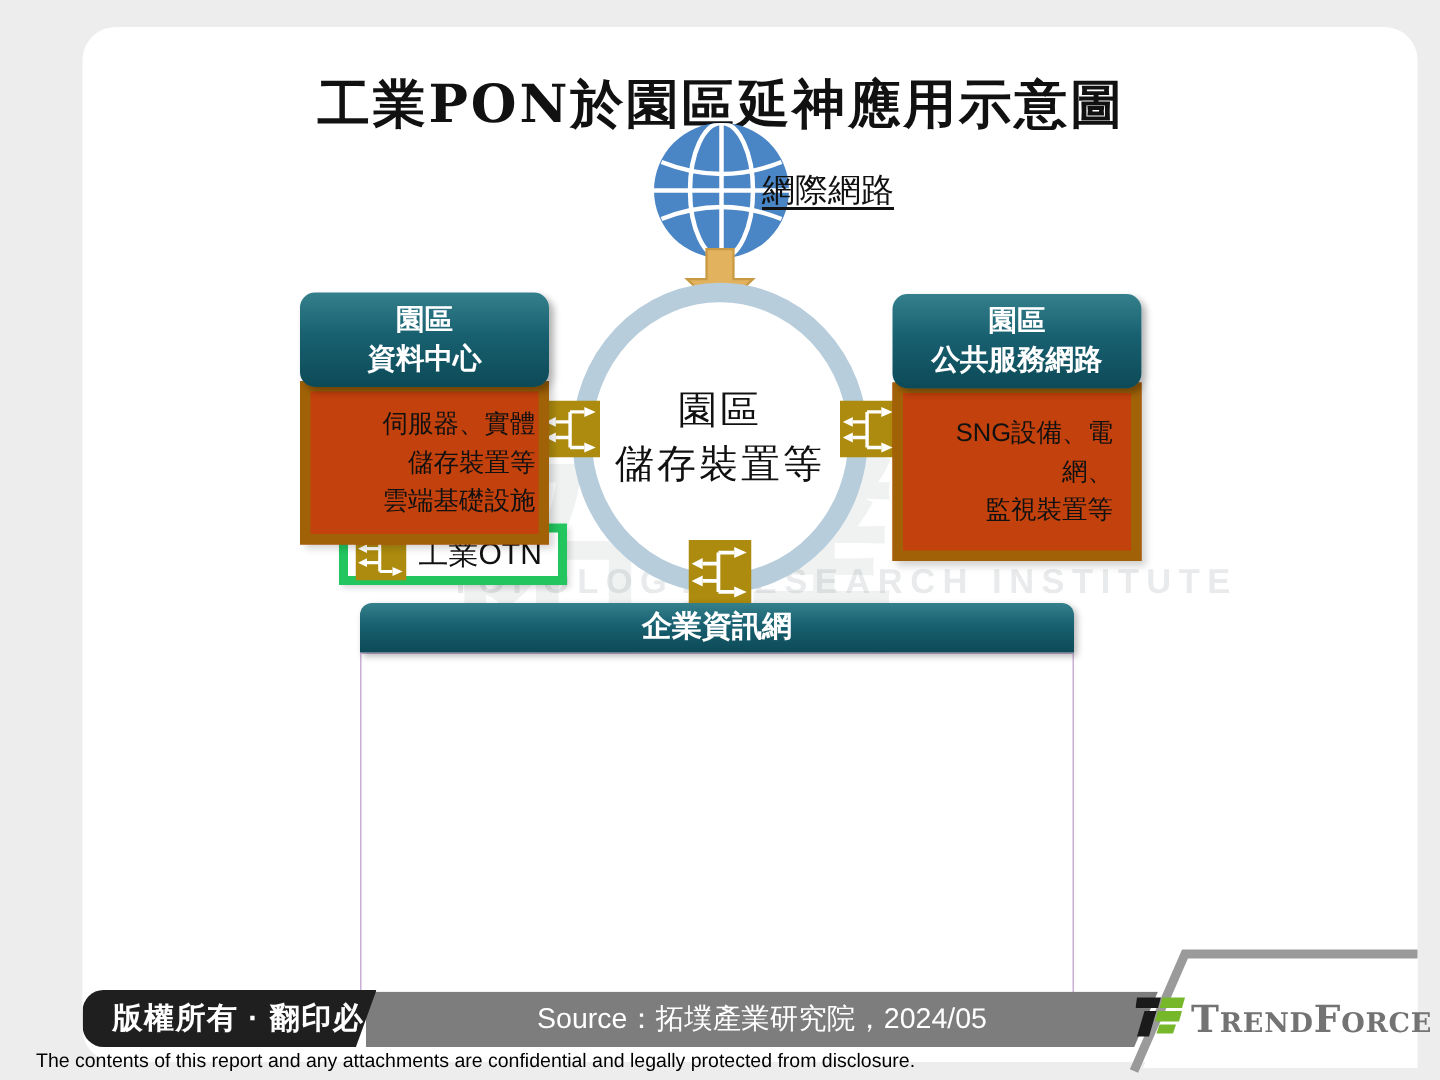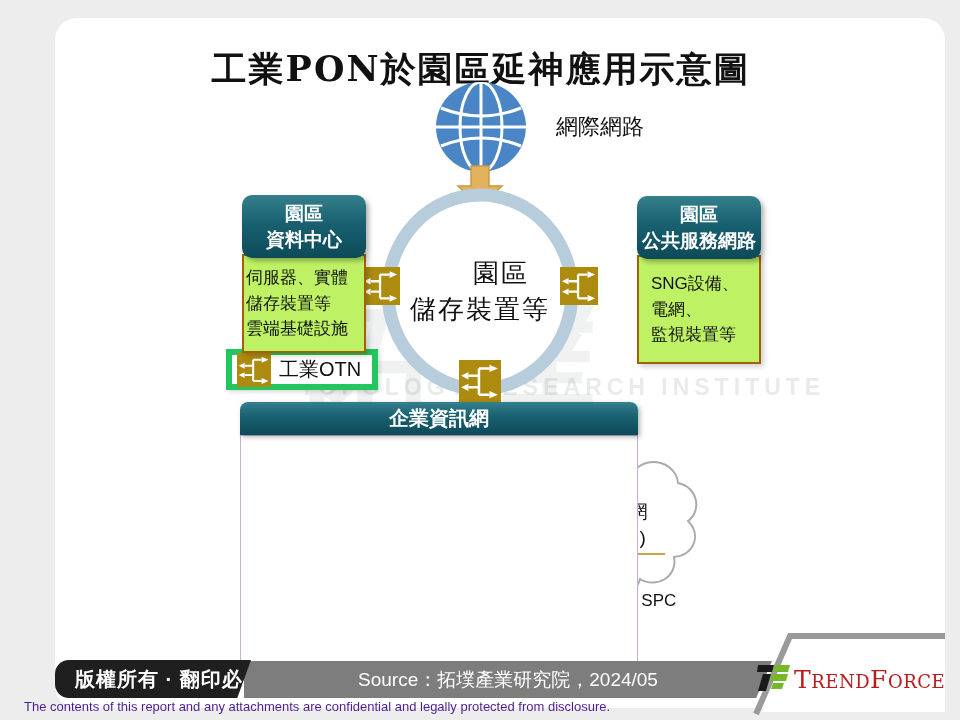--- a/index.html
+++ b/index.html
@@ -1,72 +1,72 @@
 <!DOCTYPE html>
 <html><head>
 <meta charset="utf-8">
 <style>
   html,body{margin:0;padding:0;}
   .stage{position:relative;width:960px;height:720px;background:#ededed;overflow:hidden;
          font-family:"Liberation Sans",sans-serif;color:#111;}
   .panel{position:absolute;left:55px;top:18px;width:890px;height:690px;background:#fff;
          border-radius:22px;}
   .abs{position:absolute;}
-  .preline{white-space:pre-line;margin-left:42px;}
+  .preline{white-space:pre-line;}
   
   .wm-cjk{left:285px;top:270px;font-size:150px;font-weight:bold;font-family:"DejaVu Serif",serif;
           color:rgba(110,125,130,0.10);letter-spacing:18px;}
   .wm-en{left:300px;top:374px;font-size:23px;font-weight:bold;letter-spacing:5px;
          color:rgba(110,125,130,0.16);}
   
   .title{left:55px;top:46px;width:852px;text-align:center;font-size:35px;font-weight:bold;
          font-family:"DejaVu Serif",serif;letter-spacing:2px;}
-  .internet-label{left:556px;top:112px;font-size:22px;text-underline-offset:4px;text-align:right;}
+  .internet-label{left:508px;top:112px;font-size:22px;text-decoration:underline;text-underline-offset:4px;text-align:right;}
   
   .backbone-text{left:405px;top:255px;width:150px;text-align:center;font-size:26px;line-height:1.4;
                  letter-spacing:2px;}
   
   .node{position:absolute;}
   .node-header{background:linear-gradient(180deg,#35808d 0%,#186070 45%,#0d4a57 100%);
                color:#fff;font-weight:bold;font-size:19px;line-height:1.35;text-align:center;
                border-radius:10px;padding:6px 2px;box-shadow:3px 3px 5px rgba(0,0,0,0.30);
                position:relative;z-index:2;}
-  .node-body{background:#bef264;border:2px solid #a16207;margin-top:-4px;text-align:left;
+  .node-body{background:#c2410c;border:7px solid #a16207;margin-top:-4px;text-align:right;
              font-size:17px;line-height:1.5;padding:9px 2px;box-shadow:3px 3px 5px rgba(0,0,0,0.18);
              position:relative;z-index:1;}
   
   .legend{left:226px;top:349px;width:152px;height:41px;background:#fff;border:6px solid #22c55e;
           display:flex;align-items:center;gap:8px;padding-left:5px;box-sizing:border-box;
           box-shadow:2px 2px 4px rgba(0,0,0,0.15);}
   .legend-label{font-size:20px;}
   
-  .ent-box{left:240px;top:402px;width:398px;}
+  .ent-box{left:240px;top:402px;width:476px;}
   .ent-header{background:linear-gradient(180deg,#35808d 0%,#186070 45%,#0d4a57 100%);color:#fff;
               font-weight:bold;font-size:20px;text-align:center;line-height:33px;height:33px;
               border-radius:8px 8px 0 0;box-shadow:2px 2px 5px rgba(0,0,0,0.3);position:relative;z-index:2;}
   .ent-body{background:#fff;border:1px solid #c9aed6;height:228px;position:relative;z-index:1;}
   
   .cloud-text{text-align:center;}
   .cloud-title{font-size:19px;line-height:1.45;}
   .cloud-sub{font-size:19px;line-height:1.3;}
   .gold{color:#bf8f00;}
   .gold-line{height:2px;background:#d1a33c;width:130px;margin:3px auto 7px;}
   .cloud-items{font-size:17px;line-height:1.5;}
   .firewall-label{left:425px;top:634px;width:110px;text-align:center;font-size:23px;}
   
   .copyright-tab{left:55px;top:660px;width:196px;height:38px;background:#1f1f1f;color:#fff;
                  border-radius:14px 0 0 14px;clip-path:polygon(0 0,100% 0,93% 100%,0 100%);
                  font-size:20px;font-weight:bold;line-height:38px;padding-left:20px;
                  letter-spacing:1px;box-sizing:border-box;z-index:5;}
   .source-bar{left:244px;top:661px;width:528px;height:37px;background:#7d7d7d;color:#fff;
               clip-path:polygon(0 0,100% 0,97% 100%,0 100%);font-size:19px;line-height:37px;
               text-align:center;z-index:4;}
-  .disclaimer{left:24px;top:699px;font-size:13px;color:#4c1d95;}
-  .logo-text{left:794px;top:665px;font-family:"DejaVu Serif",serif;color:#b91c1c;z-index:7;
-             letter-spacing:0.5px;white-space:nowrap;}
+  .disclaimer{left:24px;top:699px;font-size:13px;color:#000000;}
+  .logo-text{left:794px;top:665px;font-family:"DejaVu Serif",serif;color:#737373;z-index:7;
+             letter-spacing:0.5px;white-space:nowrap;font-weight:bold;}
   .logo-text .big{font-size:25px;}
   .logo-text .small{font-size:18px;}
   .z6{z-index:6;}
 </style>
 </head>
 <body>
 
 <div class="stage">
   <div class="panel"></div>
 

